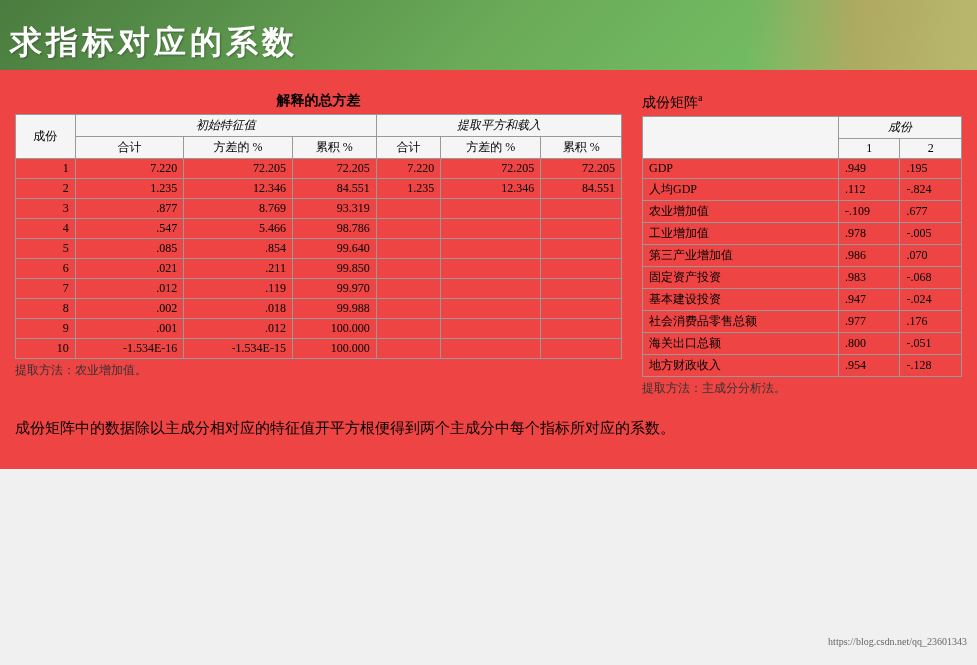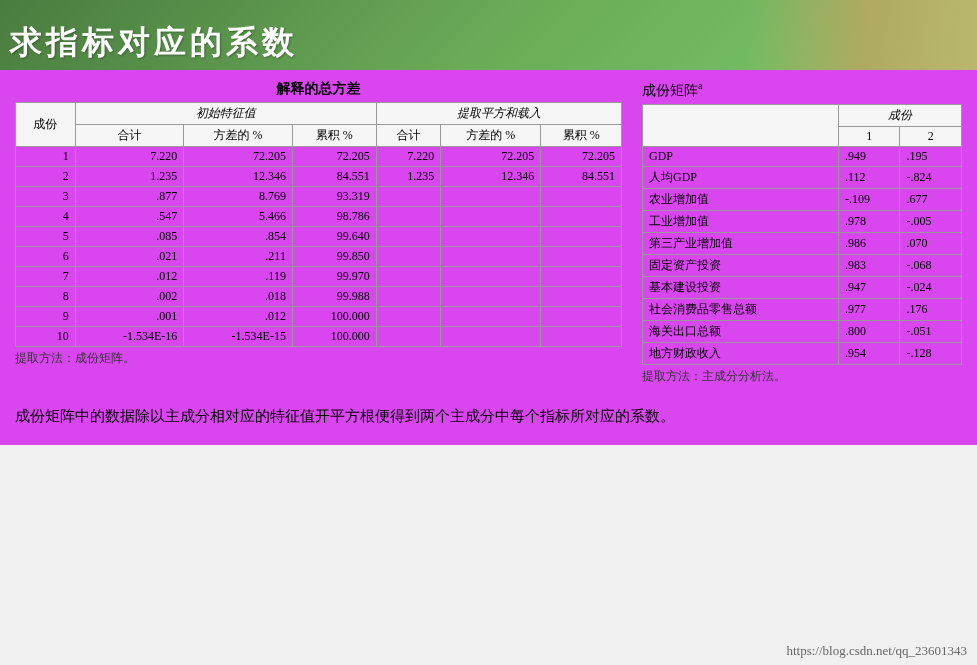--- a/index.html
+++ b/index.html
@@ -35,22 +35,22 @@
       right: 0;
       top: 0;
       width: 230px;
       height: 70px;
       background: linear-gradient(to right, transparent, #c8a060, #d4b070);
       opacity: 0.7;
     }
 
     
     #content {
-      background: #d946ef;
-      padding: 10px 15px;
+      background: #ef4444;
+      padding: 22px 15px;
       display: flex;
       flex-direction: column;
       gap: 8px;
     }
 
     
     #tables-row {
       display: flex;
       gap: 20px;
       align-items: flex-start;
@@ -125,23 +125,23 @@
     
     #bottom-text {
       font-size: 15px;
       line-height: 1.8;
       padding: 10px 0 5px 0;
     }
 
     
     #watermark {
       position: absolute;
-      bottom: 6px;
+      bottom: 18px;
       right: 10px;
-      font-size: 13px;
+      font-size: 10px;
       color: #666;
       z-index: 10;
     }
 
     .superscript {
       vertical-align: super;
       font-size: 10px;
     }
 
     
@@ -265,21 +265,21 @@
               <td>10</td>
               <td>-1.534E-16</td>
               <td>-1.534E-15</td>
               <td>100.000</td>
               <td></td>
               <td></td>
               <td></td>
             </tr>
           </tbody>
       </table>
-      <div class="footer-note">提取方法：成份矩阵。</div>
+      <div class="footer-note">提取方法：农业增加值。</div>
     </div>
 
     <div id="right-section">
       <div id="right-section-title">
         <span>成份矩阵</span><span class="superscript">a</span>
       </div>
       <table id="right-table">
         <thead>
           <tr>
             <th rowspan="2"></th>

